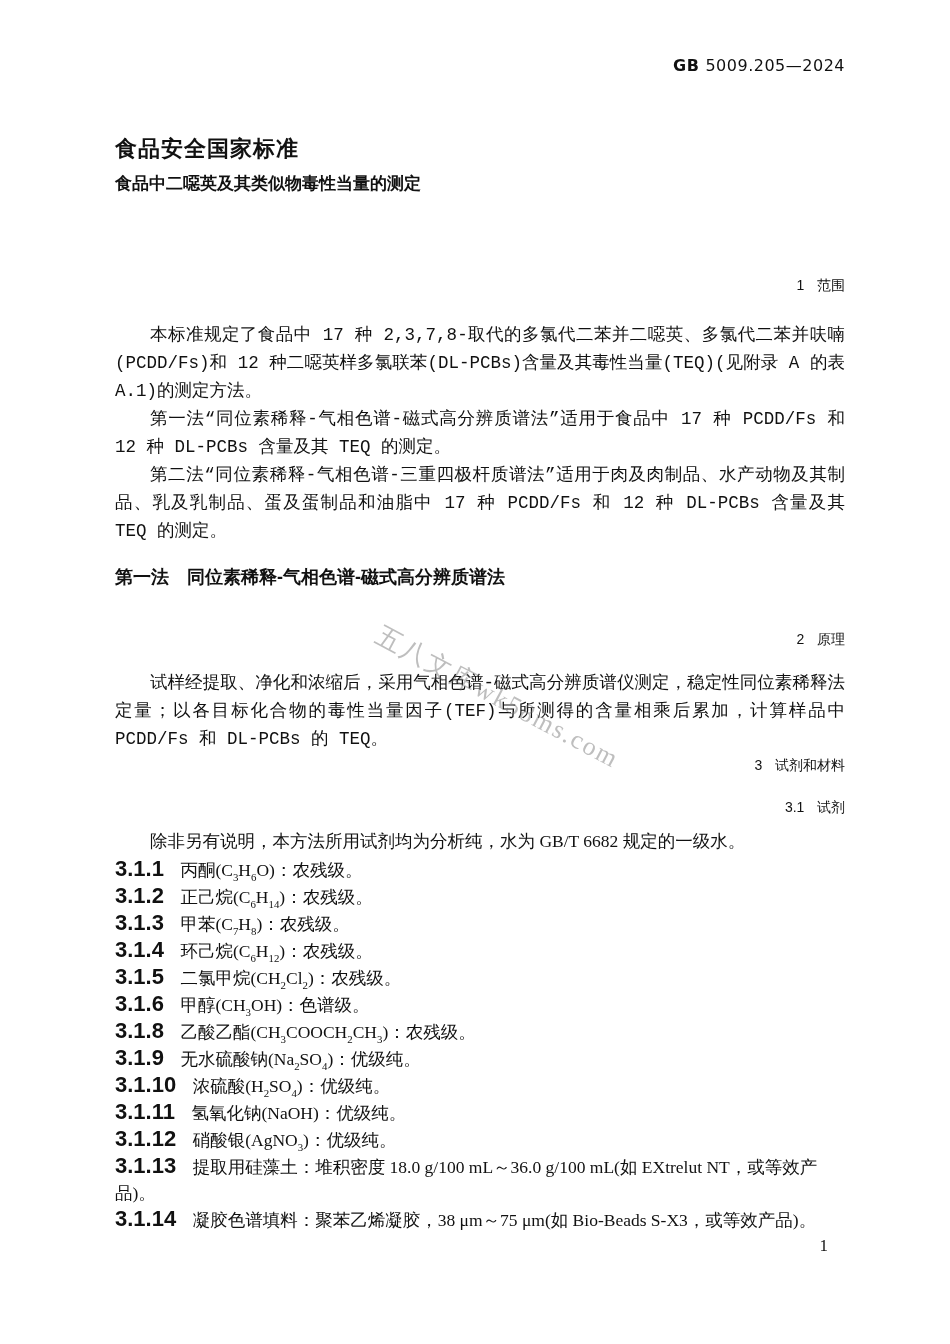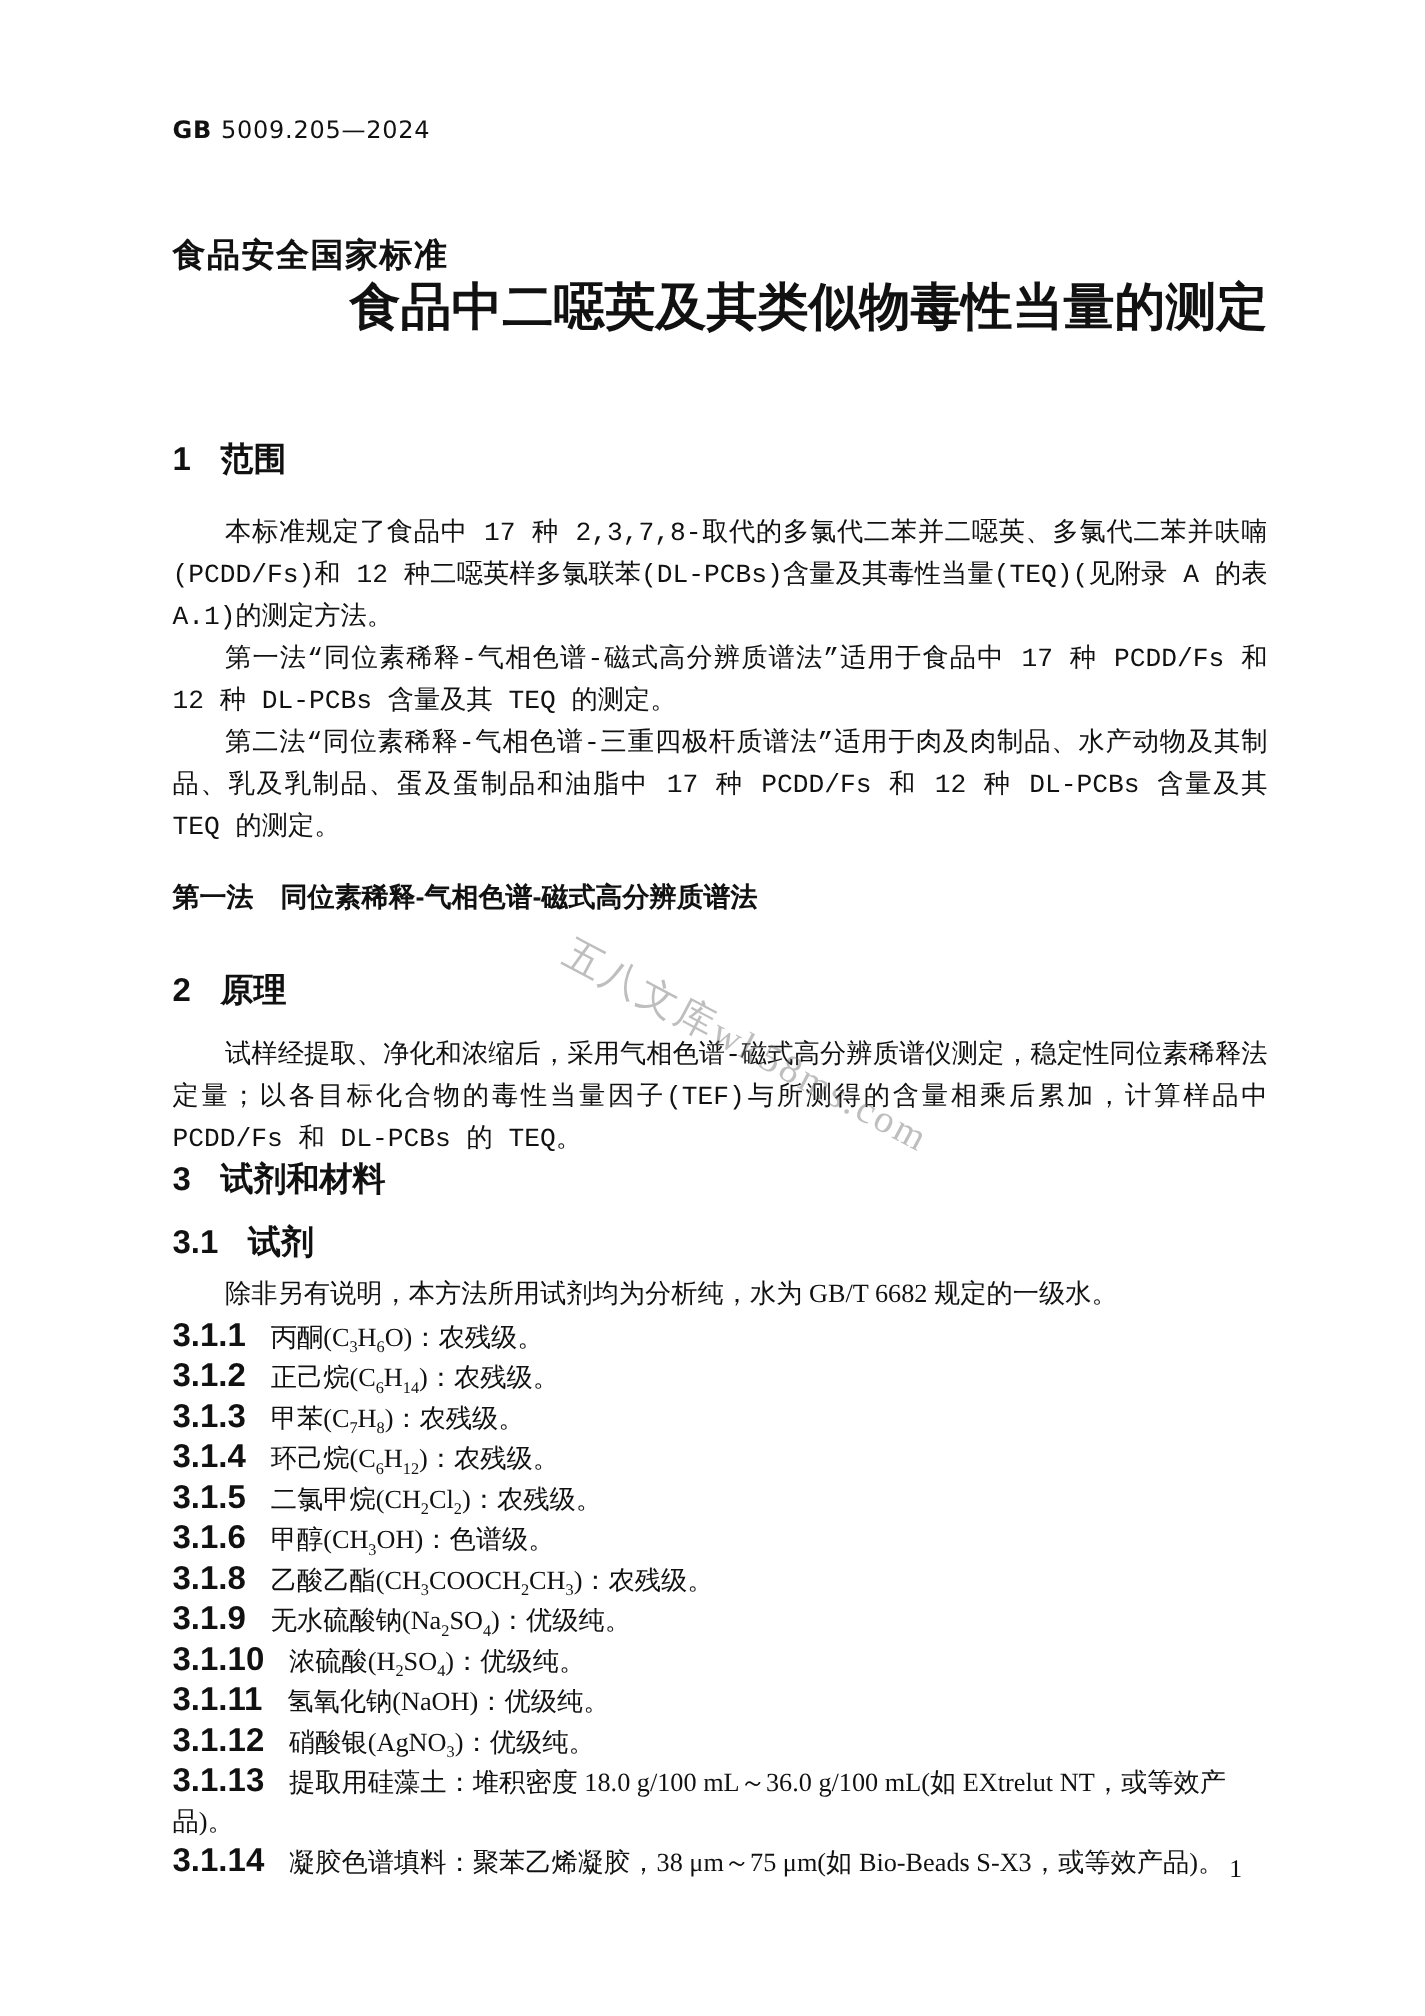--- a/index.html
+++ b/index.html
@@ -8,47 +8,48 @@
     width:950px; height:1344px;
     margin:0 auto;
     background:#ffffff;
     color:#111;
     font-family:"Liberation Serif","DejaVu Serif",serif;
     overflow:hidden;
   }
   .content { padding:0 105px 0 115px; }
 
   .header-code {
-    padding-top:77px;
+    padding-top:56px;
+    text-align:right;
     font-family:"DejaVu Sans","Liberation Sans",sans-serif;
     font-size:16px; line-height:20px;
     letter-spacing:0.5px;
   }
   .header-code .gb { font-weight:bold; margin-right:6px; }
 
   .title-line1 {
     margin-top:58px;
     text-align:left;
     font-family:"Liberation Sans","DejaVu Sans",sans-serif;
     font-weight:bold;
     font-size:22px; line-height:30px;
     letter-spacing:1px;
   }
   .title-line2 {
     margin-top:3px;
-    text-align:right;
+    text-align:left;
     font-family:"Liberation Sans","DejaVu Sans",sans-serif;
     font-weight:bold;
-    font-size:34px; line-height:34px;
+    font-size:17px; line-height:34px;
   }
 
   .sec-heading {
     font-family:"Liberation Sans","DejaVu Sans",sans-serif;
-    font-weight:bold;
-    font-size:22px; line-height:24px;
+    font-weight:normal;
+    font-size:14px; line-height:24px;text-align:right;
   }
   .sec-heading .num { margin-right:0.9em; }
   .h-scope     { margin-top:72px; }
   .h-principle { margin-top:38px; }
   .h-reagents  { }
   .h-reagents-sub { margin-top:18px; }
 
   .method-heading {
     margin-top:20px;
     text-align:left;

